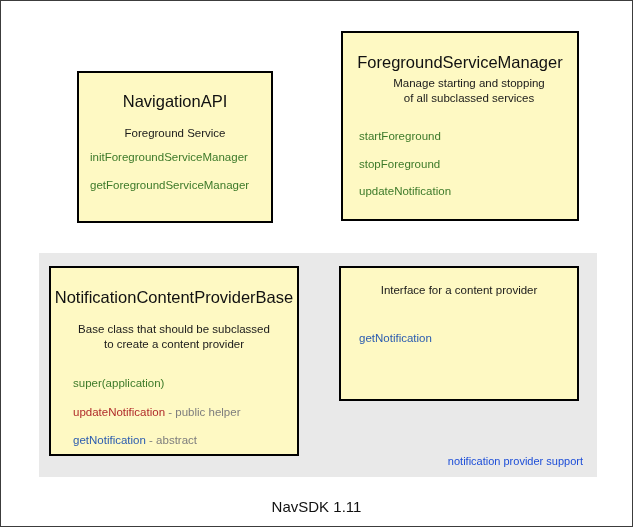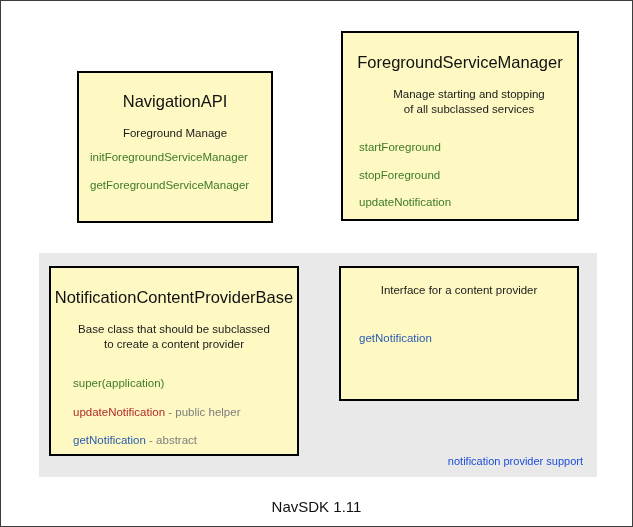--- a/index.html
+++ b/index.html
@@ -81,35 +81,35 @@
 
 <div id="canvas">
 
   <div class="group-panel" style="left:38px; top:252px; width:558px; height:224px;">
     <span class="group-label" style="right:14px; bottom:10px;">notification provider support</span>
   </div>
 
   <div class="class-box" style="left:76px; top:70px; width:196px; height:152px;">
     <div class="class-title" style="margin-top:19px;">NavigationAPI</div>
     <div class="class-desc" style="margin-top:15px;">
-      <div>Foreground Manage</div>
+      <div>Foreground Service</div>
     </div>
     <div class="members" style="margin-top:11px; padding-left:11px;">
       <div class="member" style="margin-bottom:16px;">
         <span class="m-green">initForegroundServiceManager</span><span class="m-note"></span>
       </div>
       <div class="member">
         <span class="m-green">getForegroundServiceManager</span><span class="m-note"></span>
       </div>
     </div>
   </div>
 
   <div class="class-box" style="left:340px; top:30px; width:238px; height:190px;">
     <div class="class-title" style="margin-top:20px;">ForegroundServiceManager</div>
-    <div class="class-desc" style="margin-top:15px;padding-left:18px;">
+    <div class="class-desc" style="margin-top:4px;padding-left:18px;">
       <div>Manage starting and stopping</div>
       <div>of all subclassed services</div>
     </div>
     <div class="members" style="margin-top:25px; padding-left:16px;">
       <div class="member" style="margin-bottom:16px;">
         <span class="m-green">startForeground</span><span class="m-note"></span>
       </div>
       <div class="member" style="margin-bottom:16px;">
         <span class="m-green">stopForeground</span><span class="m-note"></span>
       </div>

